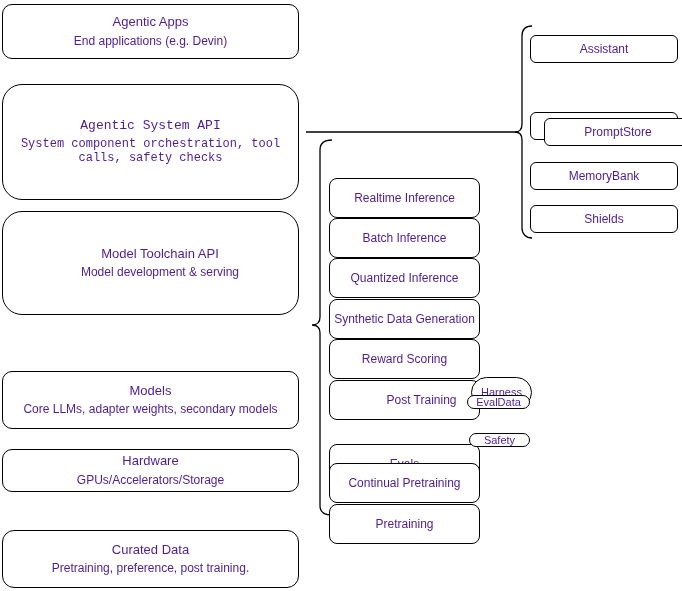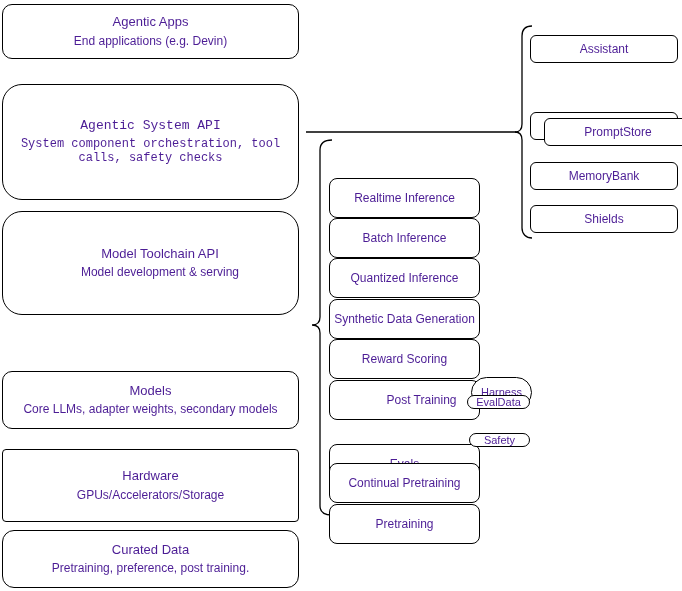--- a/index.html
+++ b/index.html
@@ -65,21 +65,21 @@
   <div class="bigbox" style="top:211px;height:104px;border-radius:20px;padding-left:19px;">
     <div class="t">Model Toolchain API</div>
     <div class="s">Model development &amp; serving</div>
   </div>
 
   <div class="bigbox" style="top:371px;height:58px;border-radius:10px;">
     <div class="t">Models</div>
     <div class="s">Core LLMs, adapter weights, secondary models</div>
   </div>
 
-  <div class="bigbox" style="top:449px;height:73px;border-radius:4px;">
+  <div class="bigbox" style="top:449px;height:43px;border-radius:10px;">
     <div class="t">Hardware</div>
     <div class="s">GPUs/Accelerators/Storage</div>
   </div>
 
   <div class="bigbox" style="top:530px;height:58px;border-radius:12px;">
     <div class="t">Curated Data</div>
     <div class="s">Pretraining, preference, post training.</div>
   </div>
 
   <div class="node mid" style="top:145px;">

